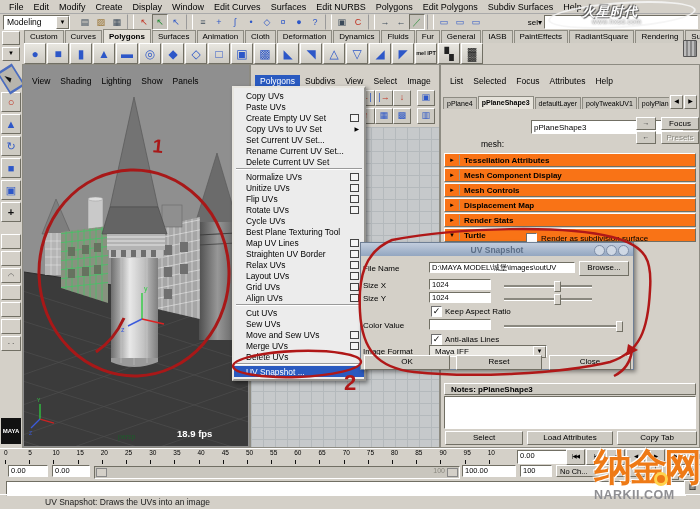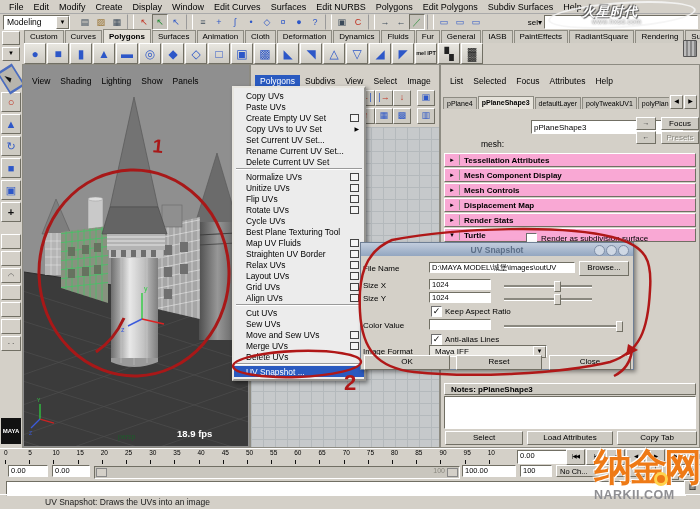--- a/index.html
+++ b/index.html
@@ -61,21 +61,21 @@
   .ae-tab{font-size:7px;padding:2px 3px;border:1px solid #8d8b82;border-bottom:none;background:#c9c6be;margin-right:1px;white-space:nowrap;}
   .ae-tab.active{background:#e6e3db;padding-bottom:3px;font-weight:bold;}
   .tab-arr{width:11px;height:12px;border:1px solid;border-color:#fff #716f64 #716f64 #fff;background:#cdcac2;font-size:6px;text-align:center;line-height:11px;margin-left:1px;}
   .mesh-row{position:absolute;left:0;top:50px;width:258px;height:36px;}
   .mesh-row .lbl{position:absolute;left:40px;top:24px;width:45px;text-align:left;font-size:8.5px;}
   .mesh-row input{position:absolute;left:90px;top:5px;width:146px;height:12px;border:1px solid;border-color:#716f64 #fff #fff #716f64;font-size:8px;font-family:"Liberation Sans",sans-serif;padding:0 2px;}
   .mini-conn{position:absolute;width:18px;height:11px;border:1px solid;border-color:#fff #716f64 #716f64 #fff;background:#cdcac2;font-size:7px;text-align:center;line-height:10px;color:#333;}
   .ae-btn{position:absolute;border:1px solid;border-color:#fff #716f64 #716f64 #fff;background:#cdcac2;font-size:8px;text-align:center;}
   .ae-btn.disabled{color:#8a887f;text-shadow:1px 1px #fff;}
   .sections{position:absolute;left:3px;top:88px;width:252px;}
-  .section{height:12px;margin-bottom:1px;border:1px solid;border-color:#fff #716f64 #716f64 #fff;background:#f9a8d4;display:flex;align-items:center;}
+  .section{height:12px;margin-bottom:1px;border:1px solid;border-color:#fff #716f64 #716f64 #fff;background:#f97316;display:flex;align-items:center;}
   .section .arrbox{width:14px;height:10px;border-right:1px solid #9a978e;font-size:7px;text-align:center;line-height:10px;}
   .section .arrbox::before{content:"▸";}
   .section.expanded .arrbox::before{content:"▾";}
   .section .slabel{font-size:8px;font-weight:bold;padding-left:4px;}
   .turtle-row{position:absolute;left:85px;top:168px;display:flex;align-items:center;gap:4px;font-size:8px;}
   .cb{width:9px;height:9px;background:#fff;border:1px solid;border-color:#6e6e6e #fff #fff #6e6e6e;display:inline-block;font-size:9px;line-height:8px;text-align:center;}
   .cb.checked::before{content:"✓";}
   .notes-hd{position:absolute;left:3px;top:318px;width:252px;height:12px;border:1px solid;border-color:#fff #716f64 #716f64 #fff;background:#cdcac2;font-size:8px;font-weight:bold;padding-left:6px;line-height:12px;box-sizing:border-box;}
   .notes-box{position:absolute;left:3px;top:331px;width:250px;height:31px;background:#fff;border:1px solid;border-color:#716f64 #fff #fff #716f64;}
   
@@ -654,21 +654,21 @@
     </div>
       <div class="mi">
       <span>Cycle UVs</span>
 
     </div>
       <div class="mi">
       <span>Best Plane Texturing Tool</span>
 
     </div>
       <div class="mi option">
-      <span>Map UV Fluids</span>
+      <span>Map UV Lines</span>
 
       <span class="opt"></span>
     </div>
       <div class="mi option">
       <span>Straighten UV Border</span>
 
       <span class="opt"></span>
     </div>
       <div class="mi option">
       <span>Relax UVs</span>

